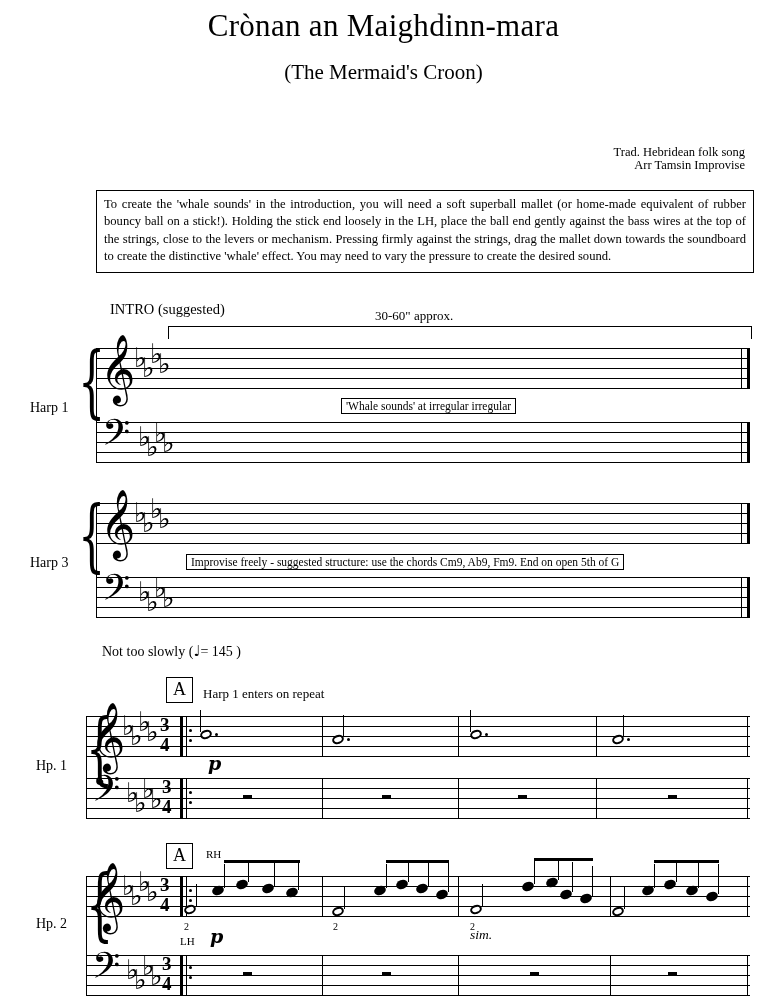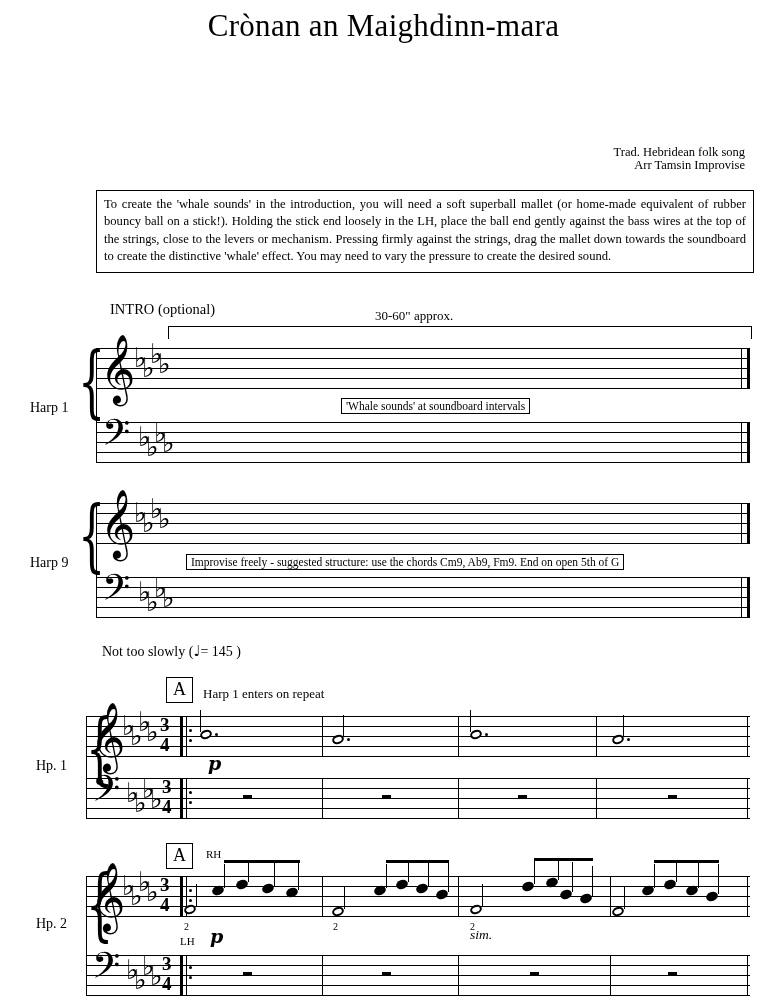--- a/index.html
+++ b/index.html
@@ -169,26 +169,27 @@
   .dot { position: absolute; width: 3.4px; height: 3.4px; background: #000; border-radius: 50%; }
   .stem { position: absolute; width: 1.4px; background: #000; }
   .beam { position: absolute; height: 3.2px; background: #000; }
 </style>
 </head>
 <body>
 
 <div class="page">
 
   <div class="title">Crònan an Maighdinn-mara</div>
+  <div class="subtitle">(The Mermaid's Croon)</div>
   <div class="credit c1">Trad. Hebridean folk song</div>
   <div class="credit c2">Arr Tamsin Improvise</div>
 
   <div class="note-box">To create the 'whale sounds' in the introduction, you will need a soft superball mallet (or home-made equivalent of rubber bouncy ball on a stick!). Holding the stick end loosely in the LH, place the ball end gently against the bass wires at the top of the strings, close to the levers or mechanism. Pressing firmly against the strings, drag the mallet down towards the soundboard to create the distinctive 'whale' effect. You may need to vary the pressure to create the desired sound.</div>
 
-  <div class="lbl intro-label">INTRO (optional)</div>
+  <div class="lbl intro-label">INTRO (suggested)</div>
   <div class="lbl approx-label">30-60" approx.</div>
   <div class="dur-bracket"></div>
 
   <div class="inst-name inst-harp1">Harp 1</div>
   <div class="brace b1">{</div>
 
   <div class="staff" style="left:96px; top:348px; width:654px; height:41px;">
     <div class="ln" style="top:0px;"></div>
     <div class="ln" style="top:10px;"></div>
     <div class="ln" style="top:20px;"></div>
@@ -197,41 +198,41 @@
     <div class="barline" style="left:0px; top:0; height:41px;"></div>
     <div class="barline thick" style="left:651px; top:0; height:41px;"></div>
     <div class="barline" style="left:645px; top:0; height:41px;"></div>
   </div>
   <div class="mus gclef" style="left:100px; top:338px;">𝄞</div>
   <div class="mus flat" style="left:134px; top:344px;">♭</div>
   <div class="mus flat" style="left:142px; top:354px;">♭</div>
   <div class="mus flat" style="left:150px; top:340px;">♭</div>
   <div class="mus flat" style="left:158px; top:350px;">♭</div>
 
-  <div class="stafftext" style="left:341px; top:398px;">'Whale sounds' at soundboard intervals</div>
+  <div class="stafftext" style="left:341px; top:398px;">'Whale sounds' at irregular irregular</div>
 
   <div class="staff" style="left:96px; top:422px; width:654px; height:41px;">
     <div class="ln" style="top:0px;"></div>
     <div class="ln" style="top:10px;"></div>
     <div class="ln" style="top:20px;"></div>
     <div class="ln" style="top:30px;"></div>
     <div class="ln" style="top:40px;"></div>
     <div class="barline" style="left:0px; top:0; height:41px;"></div>
     <div class="barline thick" style="left:651px; top:0; height:41px;"></div>
     <div class="barline" style="left:645px; top:0; height:41px;"></div>
   </div>
 
   <div class="barline" style="left:96px; top:348px; height:115px;"></div>
   <div class="mus fclef" style="left:102px; top:415px;">𝄢</div>
   <div class="mus flat" style="left:138px; top:423px;">♭</div>
   <div class="mus flat" style="left:146px; top:433px;">♭</div>
   <div class="mus flat" style="left:154px; top:419px;">♭</div>
   <div class="mus flat" style="left:162px; top:429px;">♭</div>
 
-  <div class="inst-name inst-harp2">Harp 9</div>
+  <div class="inst-name inst-harp2">Harp 3</div>
   <div class="brace b2">{</div>
 
   <div class="staff" style="left:96px; top:503px; width:654px; height:41px;">
     <div class="ln" style="top:0px;"></div>
     <div class="ln" style="top:10px;"></div>
     <div class="ln" style="top:20px;"></div>
     <div class="ln" style="top:30px;"></div>
     <div class="ln" style="top:40px;"></div>
     <div class="barline" style="left:0px; top:0; height:41px;"></div>
     <div class="barline thick" style="left:651px; top:0; height:41px;"></div>

